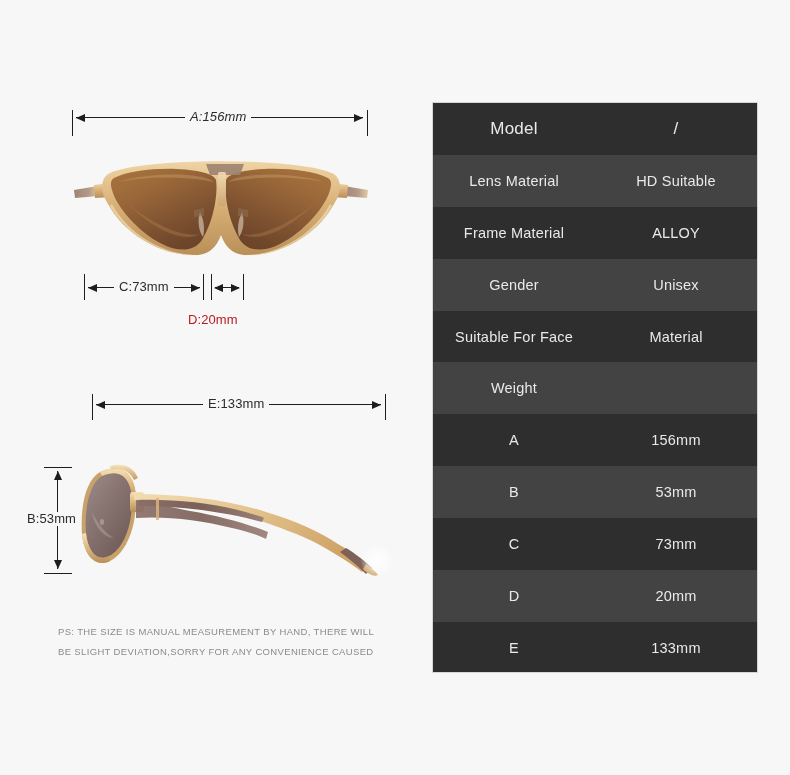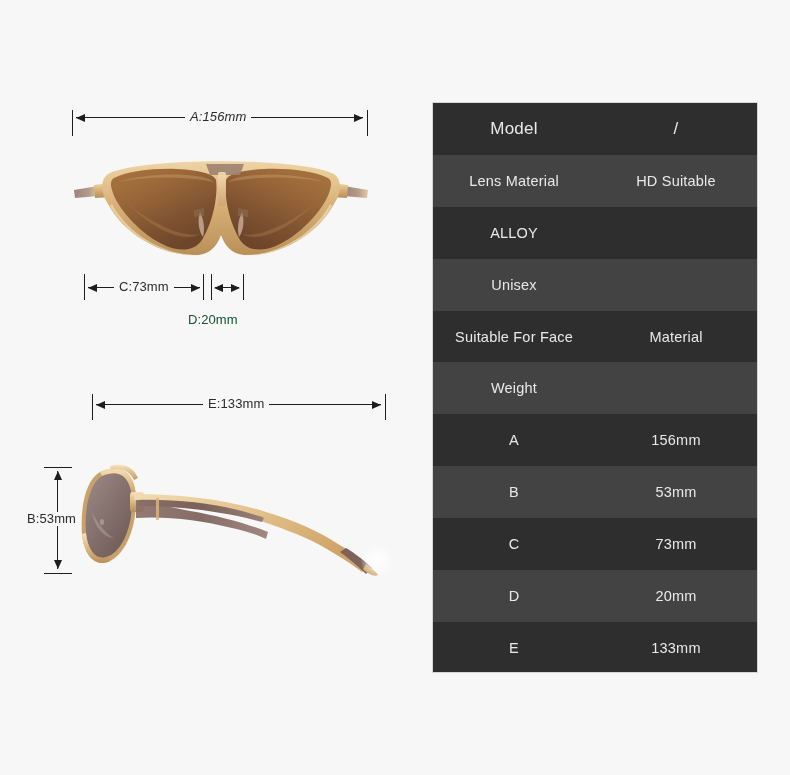--- a/index.html
+++ b/index.html
@@ -81,21 +81,21 @@
     color: #2b2b2b;
     background: #f7f7f7;
     padding: 0 5px;
     white-space: nowrap;
     letter-spacing: 0.1px;
     line-height: 14px;
   }
   .dim-label-free {
     position: absolute;
     font-size: 13px;
-    color: #14532d;
+    color: #b91c1c;
     white-space: nowrap;
     letter-spacing: 0.1px;
     line-height: 14px;
   }
 
   
   .ps-note {
     position: absolute;
     left: 58px;
     top: 622px;
@@ -357,39 +357,45 @@
                  L 296 126 C 288 118, 278 110, 270 104 Z" fill="#7e6158"></path>
         <path d="M 296 116 C 302 120, 306 124, 308 127
                  C 304 129, 298 126, 293 121 Z" fill="#cfa468"></path>
 
         <ellipse cx="307" cy="113" rx="17" ry="17" fill="url(#glare)"></ellipse>
 
         <path d="M 40 18 C 54 14, 64 20, 68 30 L 64 32 C 60 24, 52 19, 41 22 Z" fill="url(#sideGold)" opacity="0.9"></path>
       </svg>
     </div>
 
+    <div class="ps-note">
+      <div>PS: THE SIZE IS MANUAL MEASUREMENT BY HAND, THERE WILL</div>
+      <div>BE SLIGHT DEVIATION,SORRY FOR ANY CONVENIENCE CAUSED</div>
+    </div>
   </div>
 
   <div class="spec-table">
 
     <div class="spec-row odd head">
       <div class="spec-label">Model</div>
       <div class="spec-value">/</div>
     </div>
 
     <div class="spec-row even">
       <div class="spec-label">Lens Material</div>
       <div class="spec-value">HD Suitable</div>
     </div>
 
     <div class="spec-row odd">
+      <div class="spec-label">Frame Material</div>
       <div class="spec-value">ALLOY</div>
     </div>
 
     <div class="spec-row even">
+      <div class="spec-label">Gender</div>
       <div class="spec-value">Unisex</div>
     </div>
 
     <div class="spec-row odd">
       <div class="spec-label">Suitable For Face</div>
       <div class="spec-value">Material</div>
     </div>
 
     <div class="spec-row even">
       <div class="spec-label">Weight</div>

